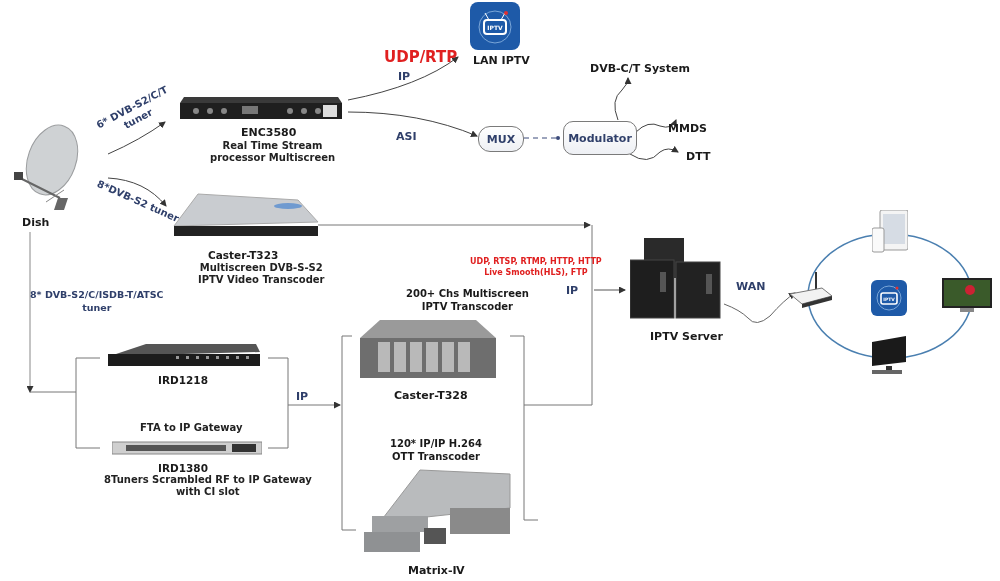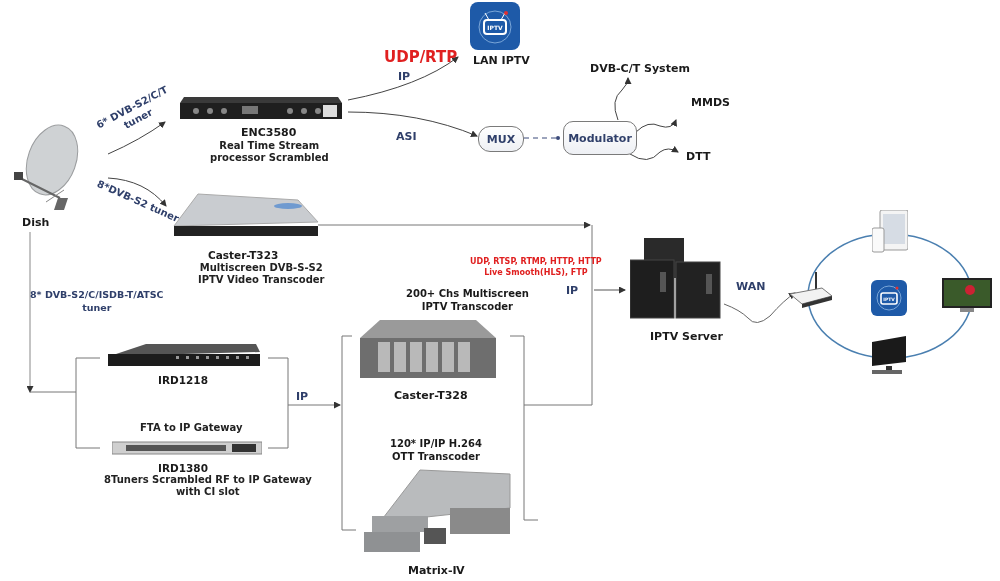--- a/index.html
+++ b/index.html
@@ -95,21 +95,21 @@
         <circle cx="126" cy="20" r="3"></circle>
         <circle cx="140" cy="20" r="3"></circle>
       </g>
     <rect x="64" y="15" width="16" height="8" fill="#777"></rect>
     <rect x="145" y="14" width="14" height="12" fill="#ddd"></rect>
   </svg>
 </div>
 <div class="lbl title" style="left:225px;top:126px;font-size:11px;margin-left:16px;">ENC3580</div>
 <div class="lbl sub" style="left:210px;top:140px;">
   <div>Real Time Stream</div>
-  <div>processor Scrambled</div>
+  <div>processor Multiscreen</div>
 </div>
 <div class="lbl red" style="left:384px;top:48px;font-size:15px;">UDP/RTP</div>
 <div class="lbl navy" style="left:398px;top:70px;font-size:11px;">IP</div>
 <div class="lbl navy" style="left:396px;top:130px;font-size:11px;">ASI</div>
 
 <div class="app-icon" style="left:470px;top:2px;width:50px;height:48px;">
   <svg width="40" height="38">
     <circle cx="20" cy="20" r="16" fill="none" stroke="#7aa6d8" stroke-width="1"></circle>
     <rect x="9" y="13" width="22" height="14" rx="3" fill="none" stroke="#fff" stroke-width="2"></rect>
     <line x1="14" y1="13" x2="10" y2="6" stroke="#fff"></line>
@@ -120,21 +120,21 @@
 </div>
 <div class="lbl title" style="left:473px;top:54px;font-size:11px;">LAN IPTV</div>
 
 <div class="node-box" style="left:478px;top:126px;width:44px;height:24px;border-radius:12px;">
   <span>MUX</span>
 </div>
 <div class="node-box" style="left:563px;top:121px;width:72px;height:32px;">
   <span>Modulator</span>
 </div>
 <div class="lbl title" style="left:590px;top:62px;font-size:11px;">DVB-C/T System</div>
-<div class="lbl title" style="left:668px;top:96px;font-size:11px;margin-left:23px;">MMDS</div>
+<div class="lbl title" style="left:668px;top:122px;font-size:11px;">MMDS</div>
 <div class="lbl title" style="left:686px;top:150px;font-size:11px;">DTT</div>
 
 <div class="abs" style="left:170px;top:192px;width:150px;height:50px;">
   <svg width="150" height="50">
     <polygon points="28,2 128,8 148,30 4,34" fill="#c9ccd0" stroke="#aaa"></polygon>
     <ellipse cx="118" cy="14" rx="14" ry="3" fill="#6f9ad0"></ellipse>
     <rect x="4" y="34" width="144" height="10" fill="#222"></rect>
   </svg>
 </div>
 <div class="lbl title" style="left:208px;top:249px;font-size:10.5px;">Caster-T323</div>

